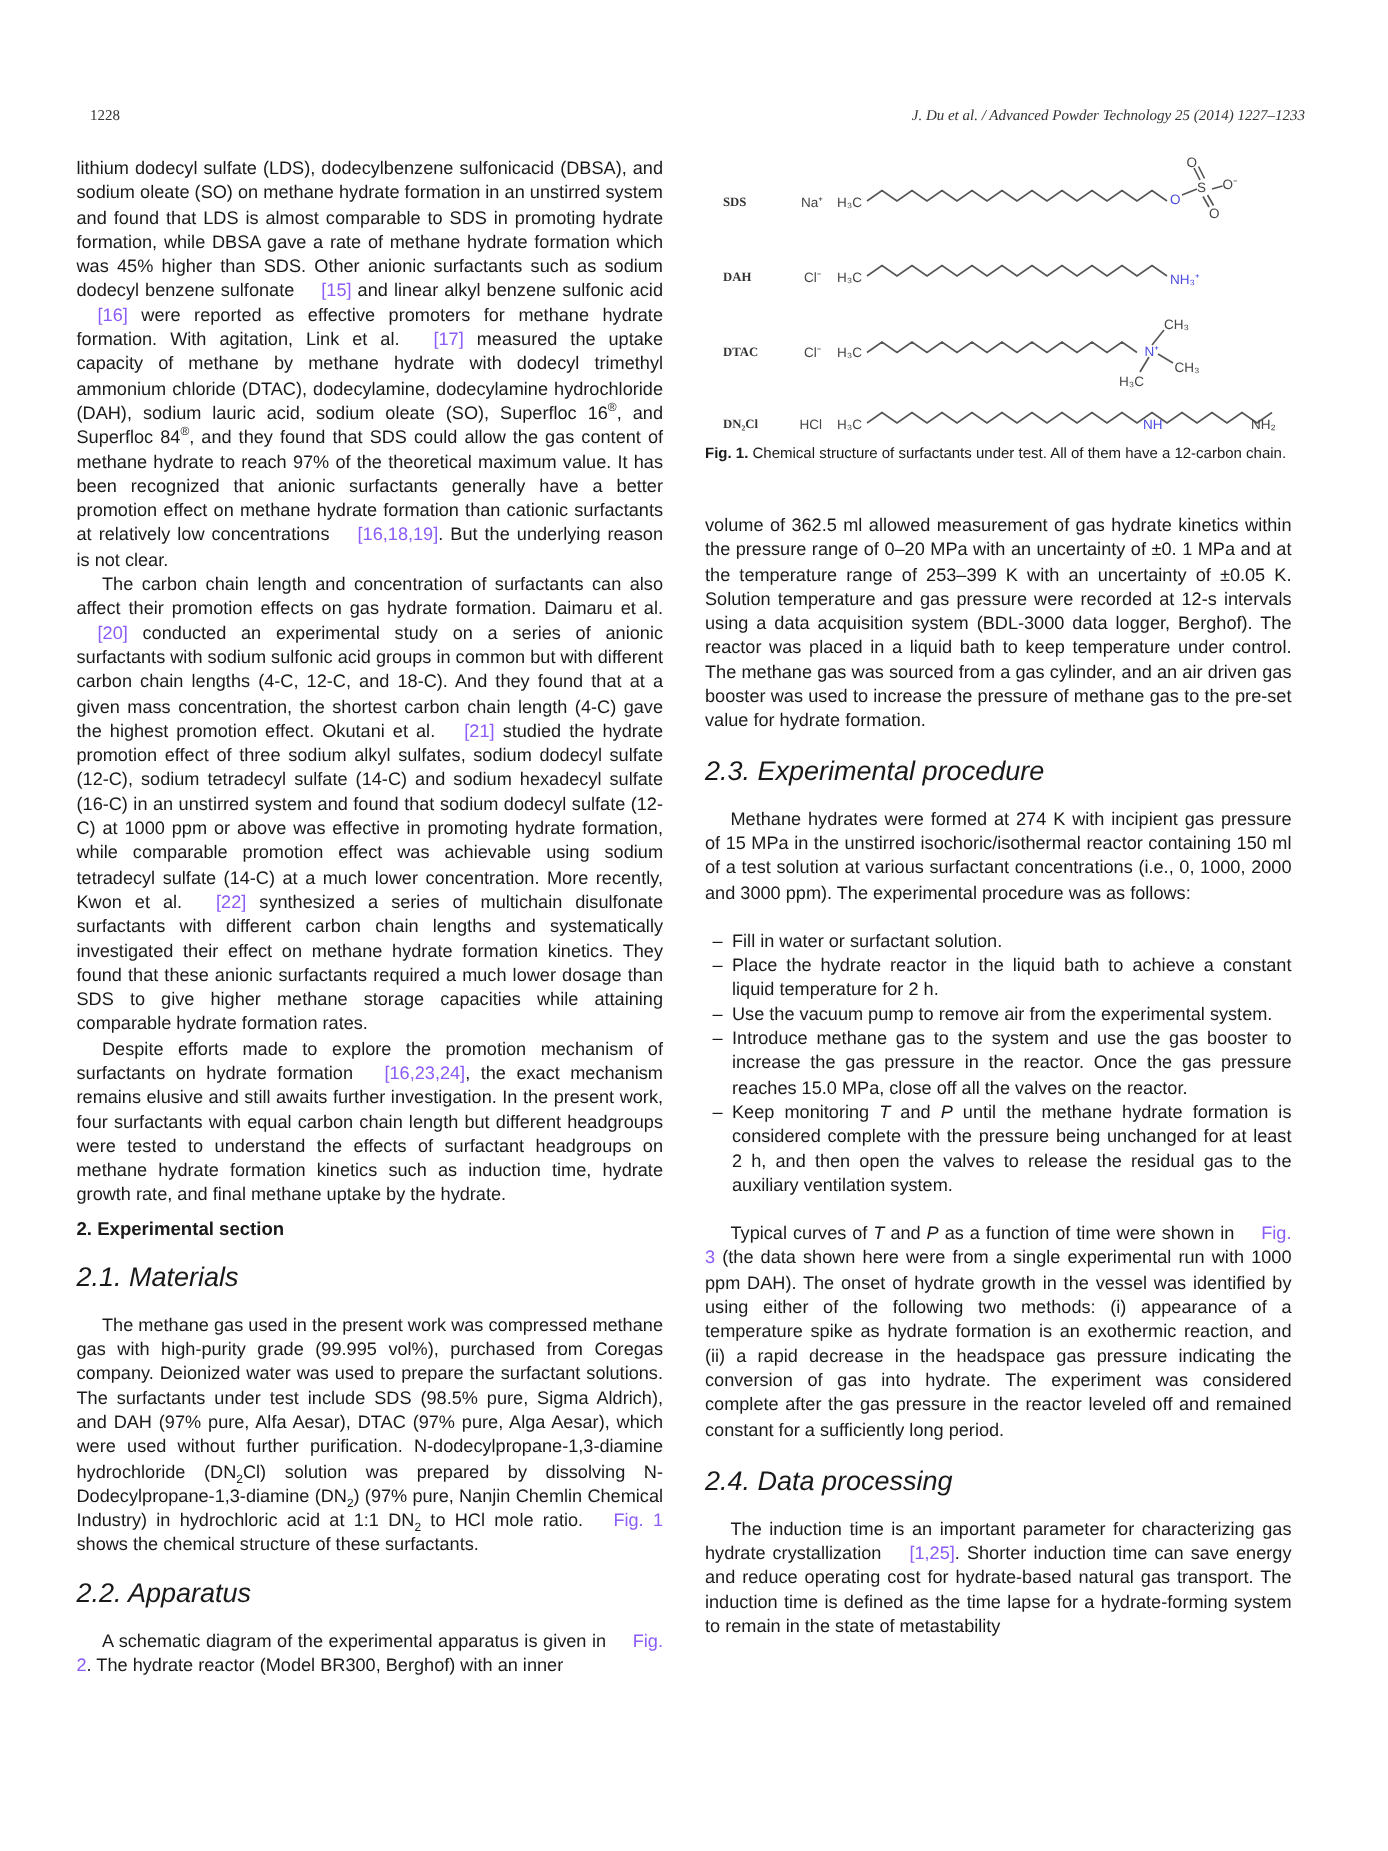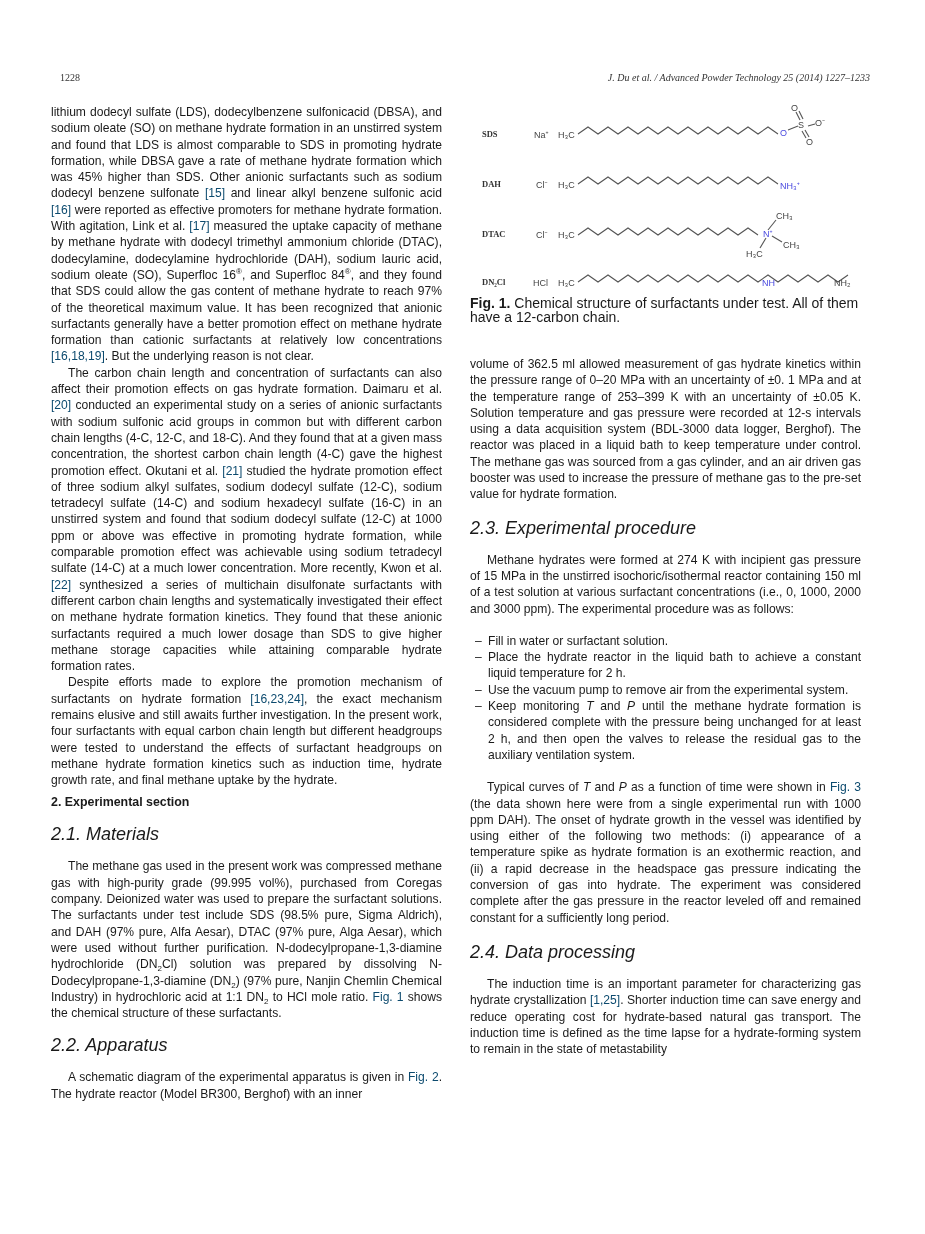--- a/index.html
+++ b/index.html
@@ -8,27 +8,27 @@
   .header { position: absolute; top: 72px; left: 60px; width: 810px; height: 16px;
             font-family: "Liberation Serif", serif; font-size: 10px; color: #333; }
   .header .pnum { position: absolute; left: 0; top: 0; }
   .header .jref { position: absolute; left: 0; right: 0; top: 0; text-align: right; font-style: italic; }
   .col { position: absolute; top: 104px; width: 391px;
          font-family: "Liberation Sans", sans-serif; font-size: 12.1px; line-height: 16.3px; }
   .col.left { left: 51px; }
   .col.right { left: 470px; }
   p { margin: 0; text-align: justify; }
   p.ind { text-indent: 17px; }
-  .link { color: #0c4a6e; }
+  .link { color: #8b5cf6; margin-left: 14px; }
   h2 { font-family: "Liberation Sans", sans-serif; font-size: 12.4px; font-weight: bold; margin: 18px 0 0 0; line-height: 16px; }
   h3 { font-family: "Liberation Sans", sans-serif; font-size: 18px; font-style: italic; font-weight: normal; margin: 16px 0 16px 0; line-height: 16px; }
   sup, sub { font-size: 8px; line-height: 0; }
   .figure { position: relative; width: 391px; height: 190px; }
   .figure svg { position: absolute; left: 0; top: 0; }
-  .fig-caption { font-size: 14px; line-height: 14px; margin-top: 4px; text-align: left; }
+  .fig-caption { font-size: 10px; line-height: 14px; margin-top: 4px; text-align: left; }
   .fig-caption b { font-weight: bold; }
   ul.steps { list-style: none; padding: 0; margin: 16px 0 16px 0; }
   ul.steps li { position: relative; padding-left: 18px; text-align: justify; }
   ul.steps li::before { content: "–"; position: absolute; left: 5px; top: 0; }
   .chem-text { font-family: "Liberation Sans", sans-serif; font-size: 9px; fill: #444; }
   .chem-blue { fill: #4a4adf; }
 </style>
 </head>
 <body>
 
@@ -113,20 +113,21 @@
   <p style="margin-top:32px;">volume of 362.5 ml allowed measurement of gas hydrate kinetics within the pressure range of 0–20 MPa with an uncertainty of ±0. 1 MPa and at the temperature range of 253–399 K with an uncertainty of ±0.05 K. Solution temperature and gas pressure were recorded at 12-s intervals using a data acquisition system (BDL-3000 data logger, Berghof). The reactor was placed in a liquid bath to keep temperature under control. The methane gas was sourced from a gas cylinder, and an air driven gas booster was used to increase the pressure of methane gas to the pre-set value for hydrate formation.</p>
 
   <h3 style="margin-top:17px;">2.3. Experimental procedure</h3>
 
   <p class="ind">Methane hydrates were formed at 274 K with incipient gas pressure of 15 MPa in the unstirred isochoric/isothermal reactor containing 150 ml of a test solution at various surfactant concentrations (i.e., 0, 1000, 2000 and 3000 ppm). The experimental procedure was as follows:</p>
 
   <ul class="steps">
     <li><span>Fill in water or surfactant solution.</span></li>
     <li><span>Place the hydrate reactor in the liquid bath to achieve a constant liquid temperature for 2 h.</span></li>
     <li><span>Use the vacuum pump to remove air from the experimental system.</span></li>
+    <li><span>Introduce methane gas to the system and use the gas booster to increase the gas pressure in the reactor. Once the gas pressure reaches 15.0 MPa, close off all the valves on the reactor.</span></li>
     <li><span>Keep monitoring </span><i>T</i><span> and </span><i>P</i><span> until the methane hydrate formation is considered complete with the pressure being unchanged for at least 2 h, and then open the valves to release the residual gas to the auxiliary ventilation system.</span></li>
   </ul>
 
   <p class="ind"><span>Typical curves of </span><i>T</i><span> and </span><i>P</i><span> as a function of time were shown in </span><a class="link">Fig. 3</a><span> (the data shown here were from a single experimental run with 1000 ppm DAH). The onset of hydrate growth in the vessel was identified by using either of the following two methods: (i) appearance of a temperature spike as hydrate formation is an exothermic reaction, and (ii) a rapid decrease in the headspace gas pressure indicating the conversion of gas into hydrate. The experiment was considered complete after the gas pressure in the reactor leveled off and remained constant for a sufficiently long period.</span></p>
 
   <h3 style="margin-top:18px;">2.4. Data processing</h3>
 
   <p class="ind"><span>The induction time is an important parameter for characterizing gas hydrate crystallization </span><a class="link">[1,25]</a><span>. Shorter induction time can save energy and reduce operating cost for hydrate-based natural gas transport. The induction time is defined as the time lapse for a hydrate-forming system to remain in the state of metastability</span></p>
 </div>
 

